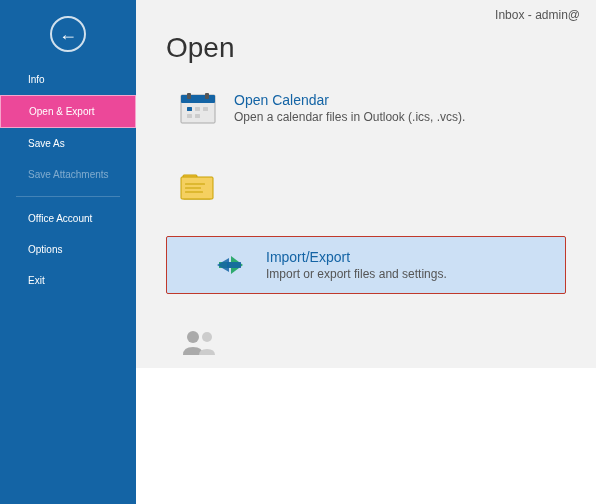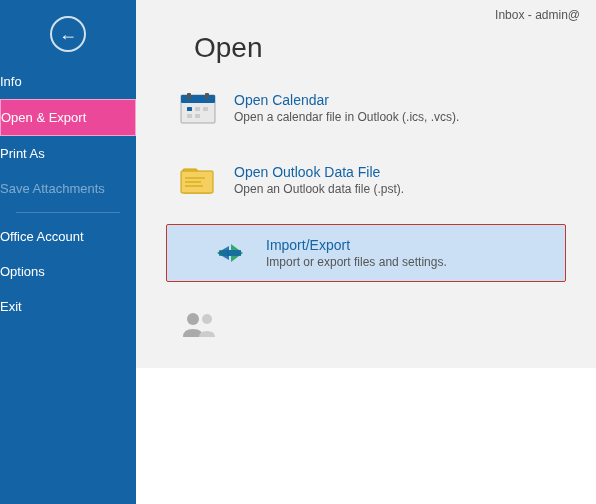--- a/index.html
+++ b/index.html
@@ -40,23 +40,23 @@
     }
 
     .back-arrow {
       color: white;
       font-size: 18px;
       line-height: 1;
       margin-top: -1px;
     }
 
     .sidebar-item {
-      padding: 10px 0;
+      padding: 10px 28px;
       color: white;
-      font-size: 13px;
+      font-size: 10px;
       cursor: pointer;
       white-space: nowrap;
     }
 
     .sidebar-item.active {
       background-color: #ec4899;
       border: 1px solid rgba(255,255,255,0.5);
     }
 
     .sidebar-divider {
@@ -85,29 +85,28 @@
       padding: 8px 16px 0 16px;
       font-size: 12px;
       color: #555;
     }
 
     .main-title {
       font-size: 28px;
       font-weight: 300;
       color: #333;
       padding: 10px 30px 16px 30px;
-      margin-left: 28px;
     }
 
     .content-area {
       flex: 1;
       padding: 0 30px;
       display: flex;
       flex-direction: column;
-      gap: 16px;
+      gap: 22px;
     }
 
     .option-item {
       display: flex;
       align-items: center;
       padding: 10px 12px;
       cursor: pointer;
       border-radius: 2px;
       gap: 16px;
     }
@@ -152,21 +151,21 @@
 
 <div class="sidebar">
   <div class="sidebar-back">
     <div class="back-circle">
       <span class="back-arrow">←</span>
     </div>
   </div>
 
   <div class="sidebar-item">Info</div>
   <div class="sidebar-item active">Open &amp; Export</div>
-  <div class="sidebar-item">Print As</div>
+  <div class="sidebar-item">Save As</div>
   <div class="sidebar-item disabled">Save Attachments</div>
 
   <div class="sidebar-divider"></div>
 
   <div class="sidebar-item">Office Account</div>
   <div class="sidebar-item">Options</div>
   <div class="sidebar-item">Exit</div>
 </div>
 
 <div class="main">
@@ -187,39 +186,35 @@
           <rect x="26" y="2" width="4" height="6" rx="1" fill="#555"></rect>
           <rect x="8" y="16" width="5" height="4" rx="0.5" fill="#1464a5"></rect>
           <rect x="16" y="16" width="5" height="4" rx="0.5" fill="#ccc"></rect>
           <rect x="24" y="16" width="5" height="4" rx="0.5" fill="#ccc"></rect>
           <rect x="8" y="23" width="5" height="4" rx="0.5" fill="#ccc"></rect>
           <rect x="16" y="23" width="5" height="4" rx="0.5" fill="#ccc"></rect>
         </svg>
       </div>
       <div class="option-text">
         <span class="option-title">Open Calendar</span>
-        <span class="option-desc">Open a calendar file in Outlook (.ics, .vcs).</span>
+        <span class="option-desc">Open a calendar files in Outlook (.ics, .vcs).</span>
       </div>
     </div>
 
     <div class="option-item">
       <div class="option-icon">
         <svg width="38" height="34" viewBox="0 0 38 34">
           <rect x="4" y="10" width="28" height="20" rx="1" fill="#f0c040" stroke="#c8a000" stroke-width="1"></rect>
           <rect x="4" y="6" width="14" height="6" rx="1" fill="#f0c040" stroke="#c8a000" stroke-width="1"></rect>
           <rect x="2" y="8" width="32" height="22" rx="1" fill="#f5d060" stroke="#c8a000" stroke-width="1"></rect>
           <rect x="6" y="14" width="20" height="2" rx="0.5" fill="#c8a000" opacity="0.5"></rect>
           <rect x="6" y="18" width="16" height="2" rx="0.5" fill="#c8a000" opacity="0.5"></rect>
           <rect x="6" y="22" width="18" height="2" rx="0.5" fill="#c8a000" opacity="0.5"></rect>
         </svg>
       </div>
-      <div class="option-text">
-        <span class="option-title">Open Outlook Data File</span>
-        <span class="option-desc">Open an Outlook data file (.pst).</span>
-      </div>
     </div>
 
     <div class="option-item selected">
       <div class="option-icon">
         <svg width="38" height="34" viewBox="0 0 38 34">
 
           <polygon points="20,8 32,17 20,26" fill="#2eaa6e"></polygon>
           <rect x="8" y="14" width="14" height="6" fill="#2eaa6e"></rect>
 
           <polygon points="18,10 6,17 18,24" fill="#1464a5" opacity="0.85"></polygon>

